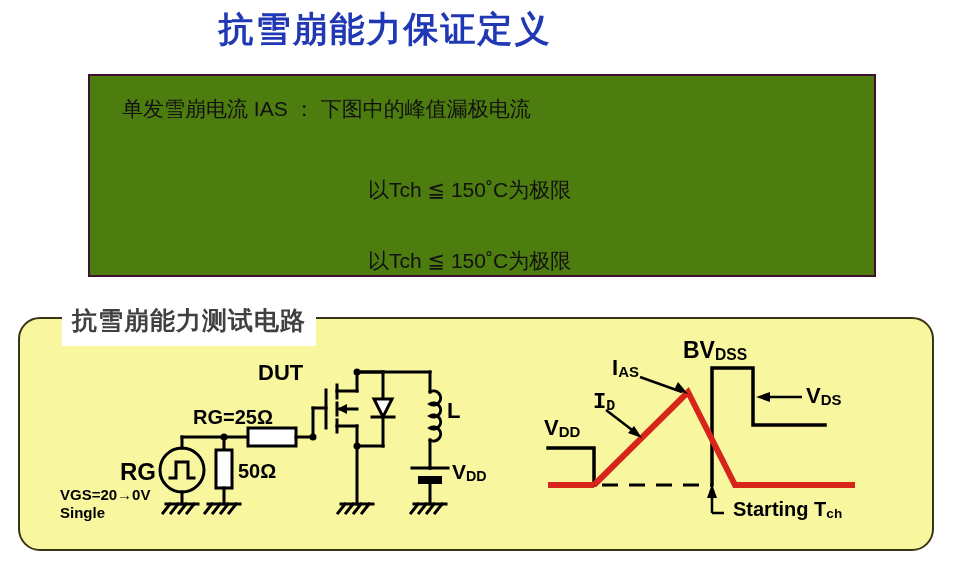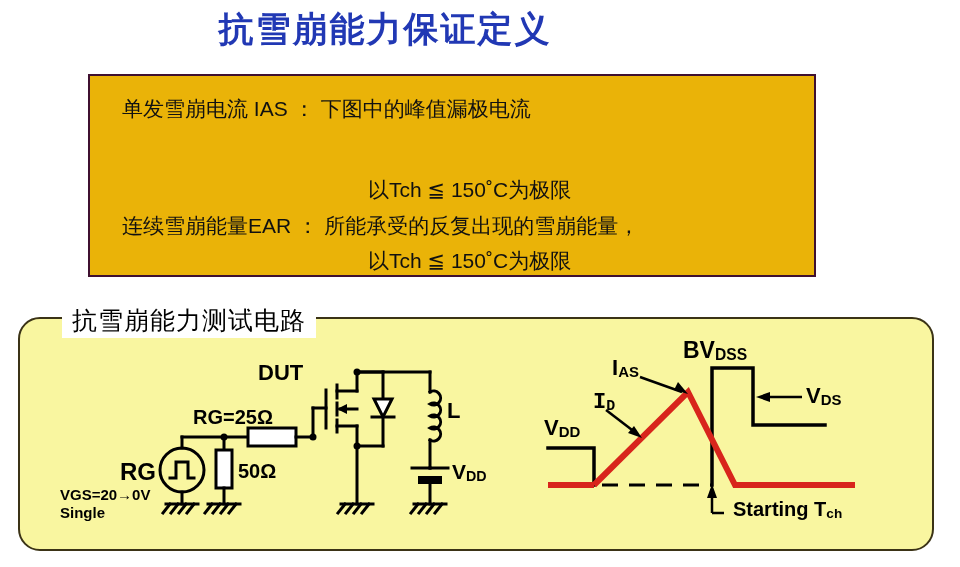--- a/index.html
+++ b/index.html
@@ -28,23 +28,23 @@
     letter-spacing: 2px;
     line-height: 46px;
     white-space: nowrap;
   }
 
   
   #definition-box {
     position: absolute;
     left: 88px;
     top: 74px;
-    width: 728px;
+    width: 788px;
     height: 203px;
-    background: #eab308;
+    background: #4d7c0f;
     border: 2px solid #3f1030;
     box-sizing: border-box;
   }
   .def-row {
     position: absolute;
     white-space: nowrap;
     color: #111111;
     font-size: 21px;
     font-weight: 500;
     line-height: 26px;
@@ -69,24 +69,24 @@
     background: #f9f6a0;
     border: 2px solid #3b3316;
     border-radius: 22px;
     box-sizing: border-box;
   }
   #circuit-panel-title {
     position: absolute;
     left: 62px;
     top: 303px;
     background: #ffffff;
-    padding: 2px 10px 3px 10px;
+    padding: 2px 10px 11px 10px;
     font-size: 25px;
-    font-weight: normal;
-    color: #000000;
+    font-weight: bold;
+    color: #404040;
     letter-spacing: 1px;
     white-space: nowrap;
     line-height: 30px;
     z-index: 5;
   }
 
   
   .diagram-svg {
     position: absolute;
     left: 0;
@@ -112,23 +112,20 @@
 <div id="page-title">抗雪崩能力保证定义</div>
 
 <div id="definition-box">
 
   <div class="def-row" id="def-row-1">
     <span class="def-term">单发雪崩电流 IAS</span><span class="def-colon">：</span><span class="def-desc">下图中的峰值漏极电流</span>
   </div>
 
   <div class="def-row" id="def-row-2b">以Tch ≦ 150˚C为极限</div>
 
-  <div class="def-row" id="def-row-3">
-    <span class="def-term">连续雪崩能量EAR</span><span class="def-colon">：</span><span class="def-desc">所能承受的反复出现的雪崩能量，</span>
-  </div>
   <div class="def-row" id="def-row-3b">以Tch ≦ 150˚C为极限</div>
 
 </div>
 
 <div id="circuit-panel"></div>
 <div id="circuit-panel-title">抗雪崩能力测试电路</div>
 
 <svg class="diagram-svg" width="960" height="567" viewBox="0 0 960 567" style="pointer-events:none;">
   <g stroke="#000000" stroke-width="3" fill="none" stroke-linecap="square">
 

